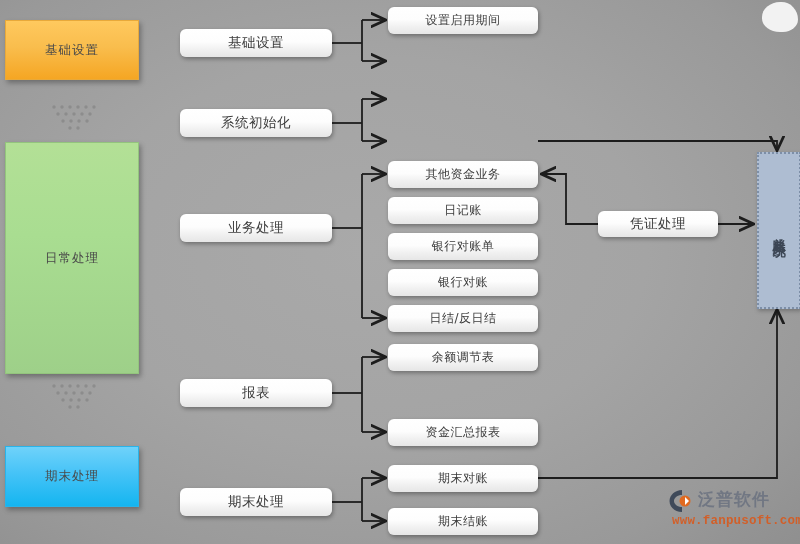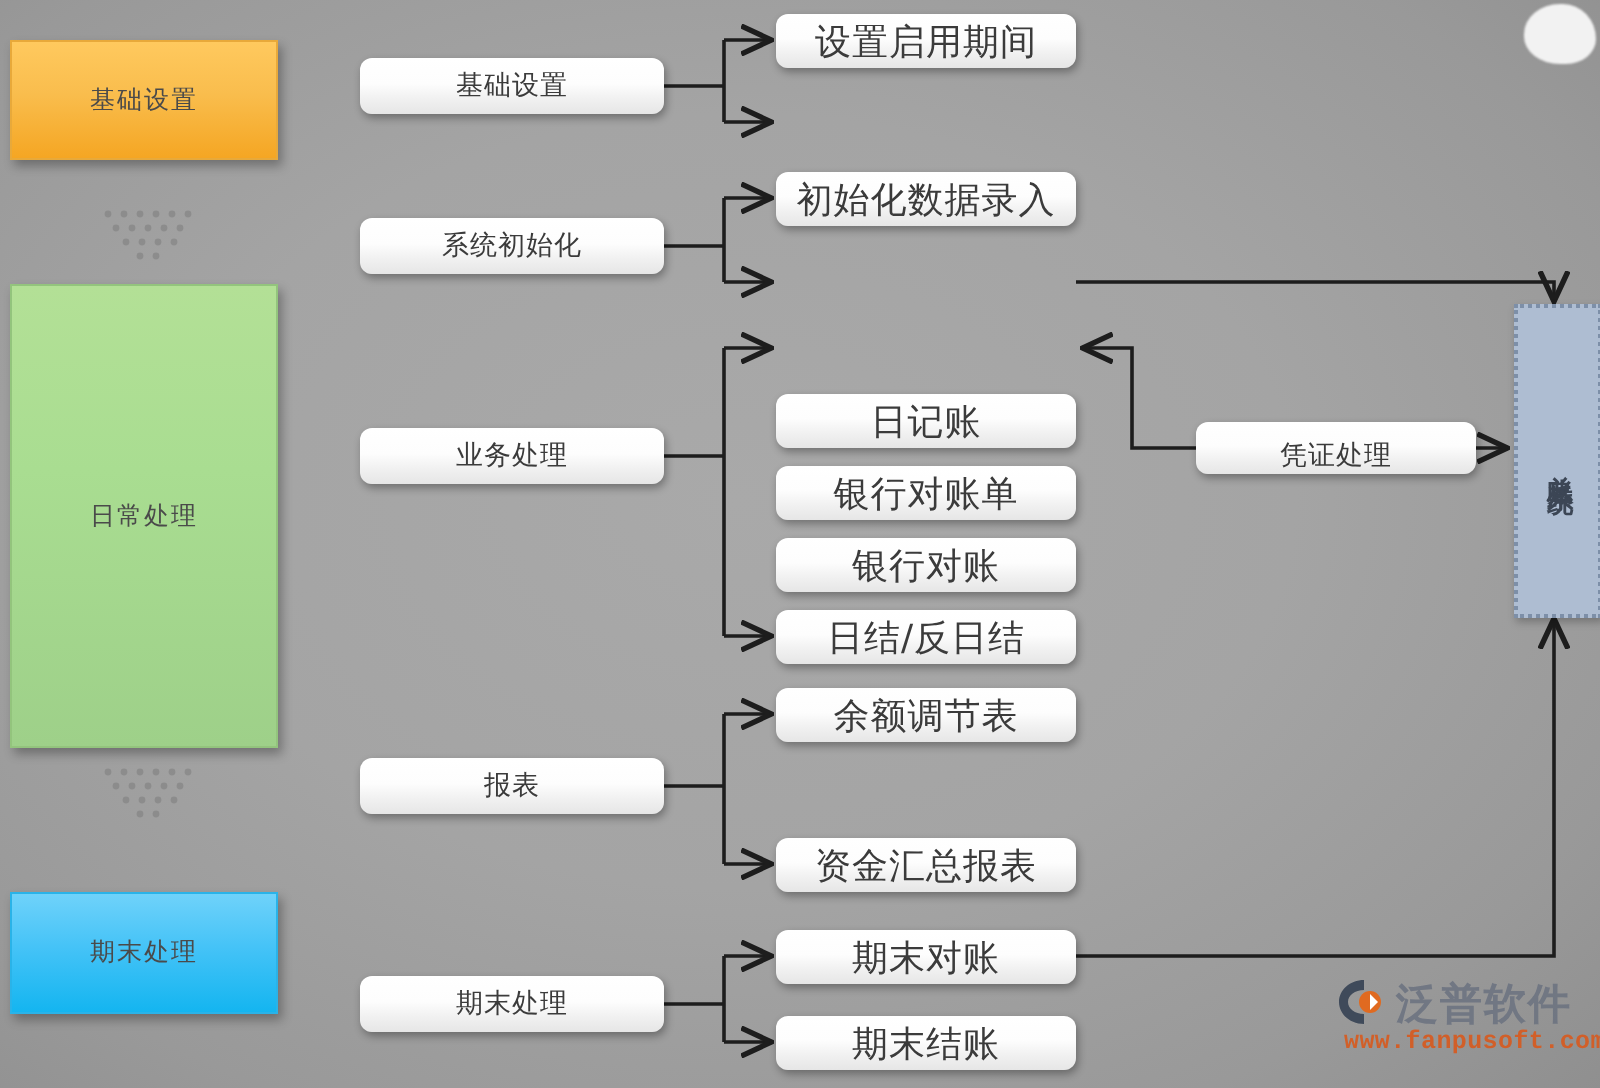--- a/index.html
+++ b/index.html
@@ -44,26 +44,26 @@
   .chev1{top:103px;}
   .chev2{top:382px;}
 
   
   .node{
     position:absolute;
     display:flex;align-items:center;justify-content:center;
     border-radius:6px;
     background:linear-gradient(180deg,#ffffff 0%,#fdfdfd 46%,#f1f1f1 72%,#e6e6e6 100%);
     box-shadow:1px 2px 4px rgba(0,0,0,.33);
-    font-size:18px;color:#3b3b3b;white-space:nowrap;
+    font-size:12px;color:#3b3b3b;white-space:nowrap;
     letter-spacing:.5px;
   }
   .col2{left:180px;width:152px;height:28px;font-size:13.5px;}
   .col3{left:388px;width:150px;height:27px;}
-  .colmid{left:598px;width:140px;height:26px;font-size:13.5px;align-items:flex-end;}
+  .colmid{left:598px;width:120px;height:26px;font-size:13.5px;}
 
   
   .gl-box{
     position:absolute;left:757px;top:152px;width:40px;height:153px;
     background:#aebdd2;
     border:2px dotted #7d8fa8;
     display:flex;align-items:center;justify-content:center;
     box-shadow:1px 2px 4px rgba(0,0,0,.25);
   }
   .gl-text{
@@ -78,21 +78,21 @@
     background:#f2f2f2;border-radius:60% 55% 50% 60%/60% 70% 50% 55%;
     filter:blur(.4px);
   }
 
   
   #wires{position:absolute;left:0;top:0;width:800px;height:544px;}
 
   
   .brand{position:absolute;left:668px;top:488px;width:128px;height:48px;}
   .brand-name{
-    position:absolute;left:30px;top:0px;font-size:21px;color:#6b7280;
+    position:absolute;left:30px;top:0px;font-size:17px;color:#6b7280;
     letter-spacing:1px;font-weight:700;opacity:.85;
   }
   .brand-url{
     position:absolute;left:4px;top:26px;font-size:12.5px;color:#d85a1e;
     letter-spacing:.2px;font-weight:700;opacity:.9;
     font-family:Liberation Mono, monospace;
   }
 </style>
 </head>
 <body>
@@ -212,22 +212,22 @@
   <div class="node col2" style="top:379px">
     <span>报表</span>
   </div>
   <div class="node col2" style="top:488px">
     <span>期末处理</span>
   </div>
 
   <div class="node col3" style="top:7px">
     <span>设置启用期间</span>
   </div>
-  <div class="node col3" style="top:86px">
-    <span>初始化数据录入</span>
+  <div class="node col3" style="top:161px">
+    <span>其他资金业务</span>
   </div>
   <div class="node col3" style="top:197px">
     <span>日记账</span>
   </div>
   <div class="node col3" style="top:269px">
     <span>银行对账</span>
   </div>
   <div class="node col3" style="top:233px">
     <span>银行对账单</span>
   </div>

